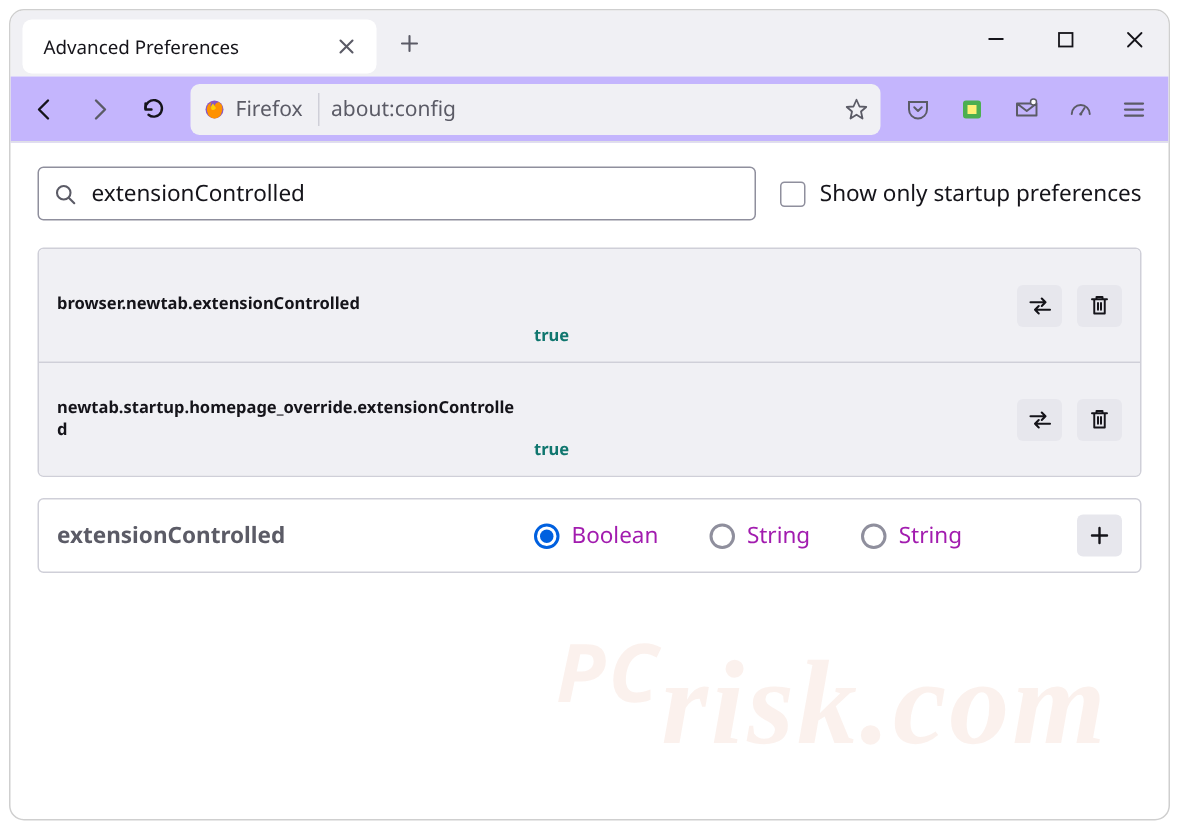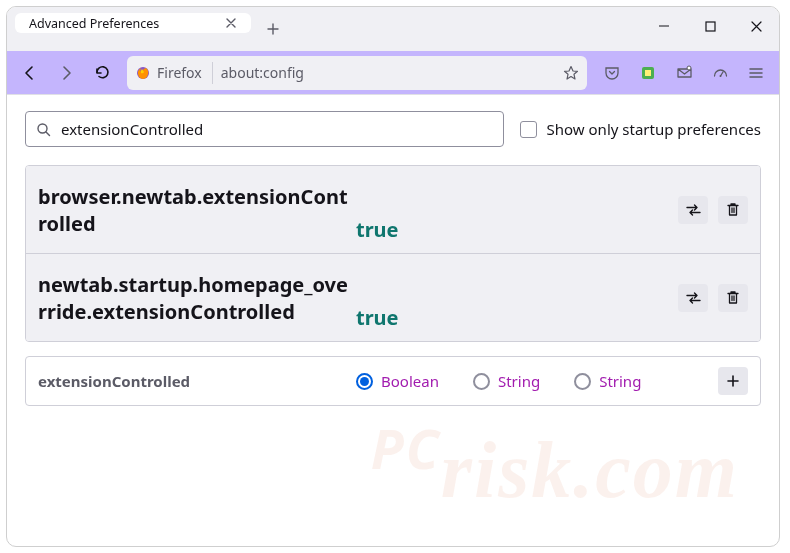--- a/index.html
+++ b/index.html
@@ -3,21 +3,21 @@
   <meta charset="utf-8">
   <style>
     * { margin: 0; padding: 0; box-sizing: border-box; font-family: "Segoe UI", system-ui, -apple-system, sans-serif; }
     body { width: 790px; height: 553px; background: #fff; overflow: hidden; position: relative; }
 
     
     .window { border: 1px solid #cfcfcf; border-radius: 10px; width: 774px; height: 541px; margin: 6px; overflow: hidden; display: flex; flex-direction: column; background: #fff; }
 
     
     .titlebar { display: flex; align-items: flex-start; background: #f0f0f4; height: 44px; }
-    .tab { display: flex; align-items: center; background: #fff; border-radius: 6px; margin: 6px 0 0 8px; padding: 0 8px 0 14px; height: 20px; min-width: 236px; font-size: 12.5px; color: #15141a; }
+    .tab { display: flex; align-items: center; background: #fff; border-radius: 6px; margin: 6px 0 0 8px; padding: 0 8px 0 14px; height: 36px; min-width: 236px; font-size: 12.5px; color: #15141a; }
     .tab-title { flex: 1; }
     .tab-close { width: 24px; height: 24px; display: flex; align-items: center; justify-content: center; cursor: pointer; border-radius: 4px; }
     .newtab-btn { width: 32px; height: 32px; margin: 6px 0 0 6px; display: flex; align-items: center; justify-content: center; cursor: pointer; border-radius: 4px; }
     .win-controls { margin-left: auto; display: flex; }
     .win-btn { width: 46px; height: 38px; display: flex; align-items: center; justify-content: center; cursor: pointer; }
 
     
     .toolbar { display: flex; align-items: center; background: #c4b5fd; height: 44px; padding: 0 6px; gap: 2px; border-bottom: 1px solid #e0e0e6; }
     .tool-btn { width: 34px; height: 34px; display: flex; align-items: center; justify-content: center; cursor: pointer; border-radius: 4px; color: #5b5b66; }
     .urlbar { flex: 1; display: flex; align-items: center; background: #f0f0f4; border-radius: 6px; height: 34px; margin: 0 6px; padding: 0 8px; gap: 8px; }
@@ -27,21 +27,21 @@
 
     
     .content { flex: 1; padding: 16px 18px; overflow: auto; position: relative; }
     .search-row { display: flex; align-items: center; gap: 16px; margin-bottom: 18px; }
     .search-box { flex: 1; display: flex; align-items: center; border: 1px solid #8f8f9d; border-radius: 4px; height: 36px; padding: 0 10px; gap: 10px; max-width: 488px; }
     .search-box input { border: none; outline: none; flex: 1; font-size: 15px; color: #15141a; background: transparent; }
     .checkbox-wrap { display: flex; align-items: center; gap: 10px; font-size: 15px; color: #15141a; cursor: pointer; }
     .chk { width: 17px; height: 17px; border: 1px solid #8f8f9d; border-radius: 3px; }
 
     .prefs-list { border: 1px solid #cfcfd8; border-radius: 4px; margin-bottom: 14px; overflow: hidden; }
-    .pref-row { display: flex; align-items: center; padding: 10px 12px; background: #f0f0f4; font-size: 20px; }
+    .pref-row { display: flex; align-items: center; padding: 10px 12px; background: #f0f0f4; font-size: 11px; }
     .pref-row + .pref-row { border-top: 1px solid #cfcfd8; }
     .pref-name { width: 310px; font-weight: 700; color: #15141a; word-break: break-word; line-height: 1.35; }
     .pref-value { flex: 1; font-weight: 700; color: #0f766e; padding-left: 8px; margin-top: 40px; }
     .pref-actions { display: flex; gap: 10px; }
     .pref-action-btn { width: 30px; height: 28px; background: #e7e7ed; border-radius: 4px; display: flex; align-items: center; justify-content: center; cursor: pointer; }
 
     .add-row-wrap { border: 1px solid #cfcfd8; border-radius: 4px; }
     .add-row { display: flex; align-items: center; padding: 10px 12px; font-size: 15px; }
     .add-name { width: 310px; font-weight: 700; color: #5b5b66; }
     .type-opts { display: flex; gap: 34px; flex: 1; padding-left: 8px; }

